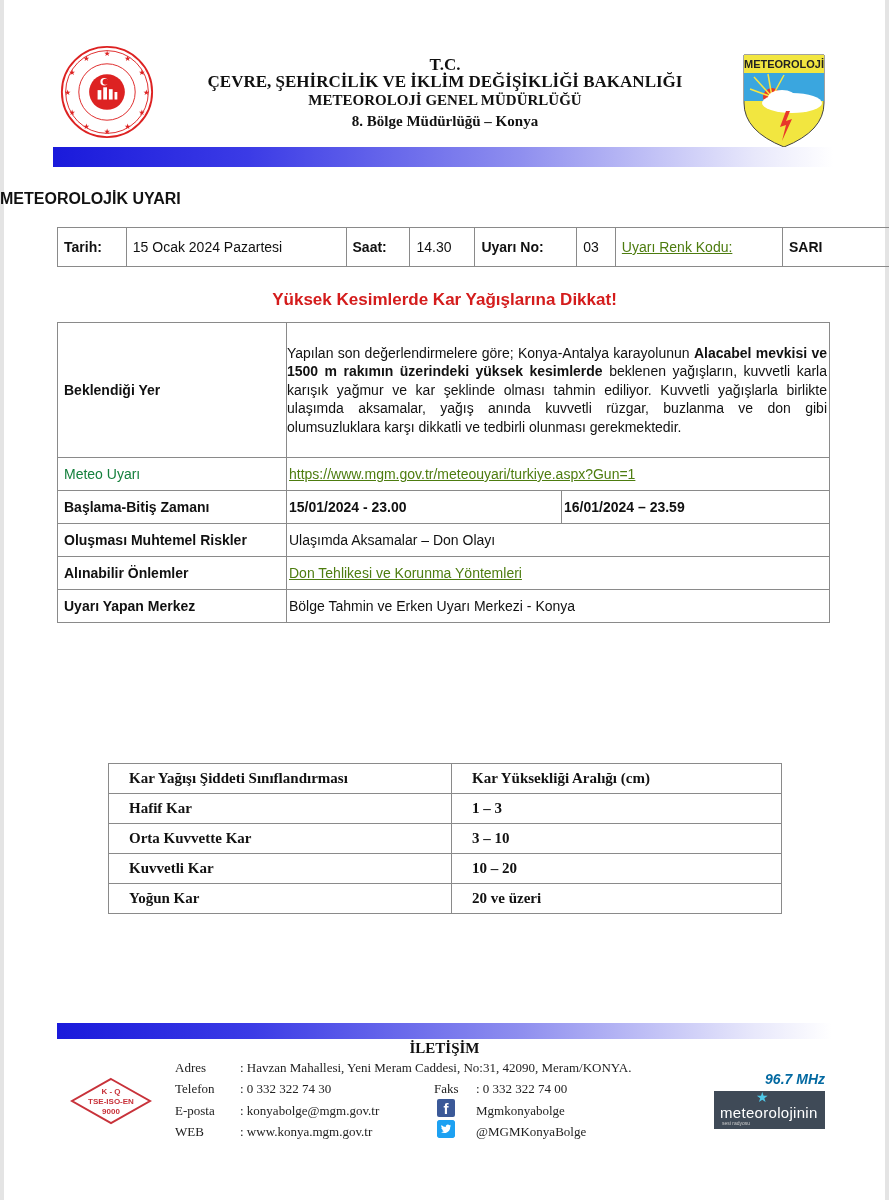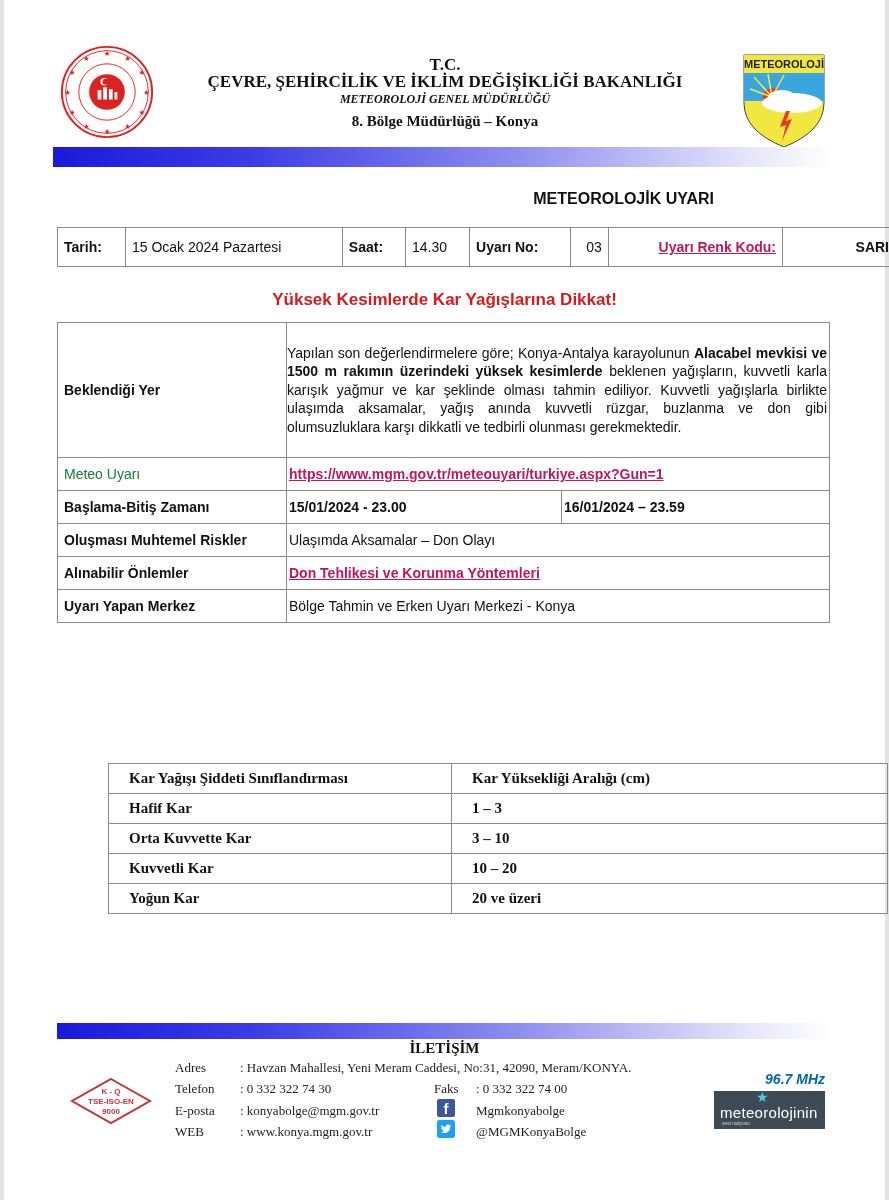--- a/index.html
+++ b/index.html
@@ -9,47 +9,47 @@
   }
   .page-edge { position: absolute; left: 0; top: 0; width: 4px; height: 1200px; background: #e4e4e4; }
   .page-edge.right { left: auto; right: 0; }
 
   
   .logo-left { position: absolute; left: 60px; top: 45px; width: 94px; height: 94px; }
   .logo-right { position: absolute; left: 742px; top: 53px; width: 84px; height: 96px; }
   .hdr { position: absolute; left: 150px; width: 590px; text-align: center; font-family: "Liberation Serif", serif; font-weight: bold; color: #111; }
   .hdr.l1 { top: 55px; font-size: 17px; }
   .hdr.l2 { top: 72px; font-size: 17px; }
-  .hdr.l3 { top: 92px; font-size: 12px; font-style: italic; }
+  .hdr.l3 { top: 92px; font-size: 15px; }
   .hdr.l4 { top: 113px; font-size: 15px; }
   .bar-top { position: absolute; left: 53px; top: 147px; width: 780px; height: 20px;
     background: linear-gradient(to right, #1a1adb 0%, #3b3be6 25%, #8f8fef 60%, #e8e8fb 90%, #ffffff 100%); }
 
-  .doc-title { position: absolute; left: 0; width: 714px; top: 190px; text-align: right; font-size: 16px; font-weight: bold; }
+  .doc-title { position: absolute; left: 0; width: 714px; top: 190px; text-align: left; font-size: 16px; font-weight: bold; }
 
   table { border-collapse: collapse; position: absolute; }
   td { border: 1px solid #8a8a8a; padding: 0 6px; font-size: 14px; vertical-align: middle; }
 
   .meta-table { left: 57px; top: 227px; width: 839px; height: 40px; }
   .meta-table td { height: 38px; white-space: nowrap; }
   .b { font-weight: bold; }
-  .c { text-align: right; }
-  .link-bold { color: #be185d; text-decoration: underline; font-weight: bold; }
+  .c { text-align: left; }
+  .link-bold { color: #4d7c0f; text-decoration: underline; font-weight: normal; }
 
   .headline { position: absolute; left: 0; width: 889px; top: 290px; text-align: center; color: #d41c1c; font-weight: bold; font-size: 17px; }
 
   .main-table { left: 57px; top: 322px; width: 773px; }
   .main-table td.label { width: 216px; font-weight: bold; padding-left: 6px; }
   .main-table td { height: 32px; }
   .main-table tr.tall td { height: 130px; }
   .main-table td.para { text-align: justify; line-height: 18.5px; padding: 2px 2px 2px 0; font-size: 14px; }
   .main-table td.val { padding-left: 2px; }
   .red-label { color: #15803d; font-weight: normal !important; }
 
-  .snow-table { left: 108px; top: 763px; width: 780px; font-family: "Liberation Serif", serif; }
+  .snow-table { left: 108px; top: 763px; width: 674px; font-family: "Liberation Serif", serif; }
   .snow-table td { font-family: "Liberation Serif", serif; font-weight: bold; font-size: 15px; height: 29px; padding-left: 20px; }
   .snow-table td:first-child { width: 316px; }
 
   .bar-bottom { position: absolute; left: 57px; top: 1023px; width: 775px; height: 16px;
     background: linear-gradient(to right, #1a1adb 0%, #3b3be6 25%, #8f8fef 60%, #e8e8fb 90%, #ffffff 100%); }
   .contact-title { position: absolute; left: 0; width: 889px; top: 1040px; text-align: center; font-family: "Liberation Serif", serif; font-weight: bold; font-size: 15px; }
   .ct { position: absolute; font-family: "Liberation Serif", serif; font-size: 13px; color: #222; white-space: nowrap; }
   .ct.lbl { left: 175px; }
   .ct.val { left: 240px; }
   .ct.lbl2 { left: 434px; }

